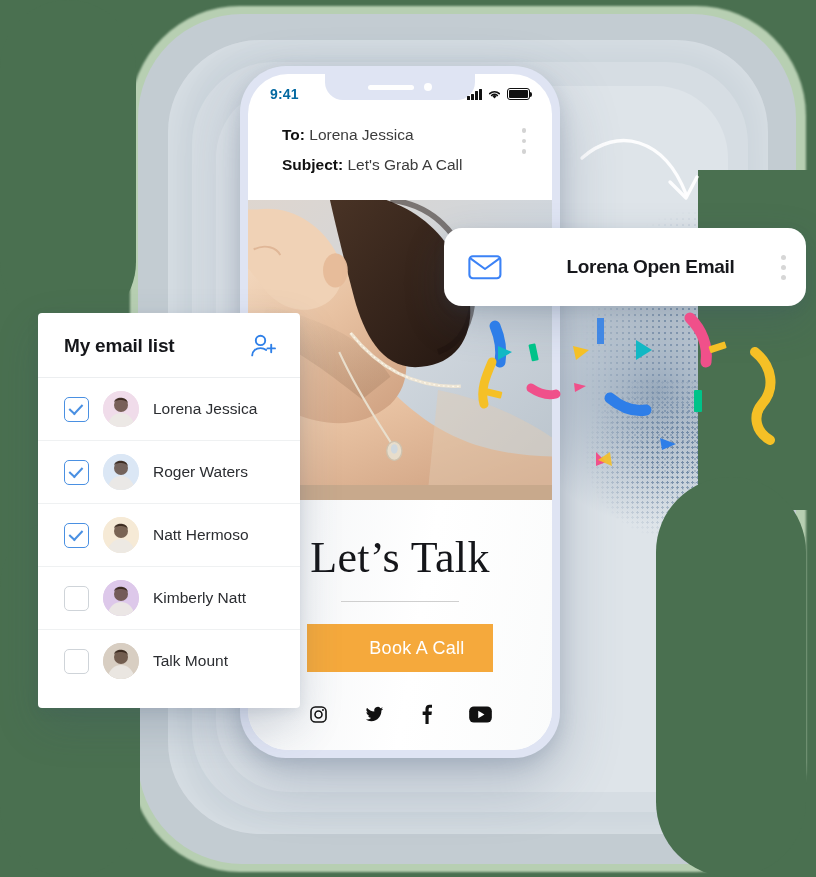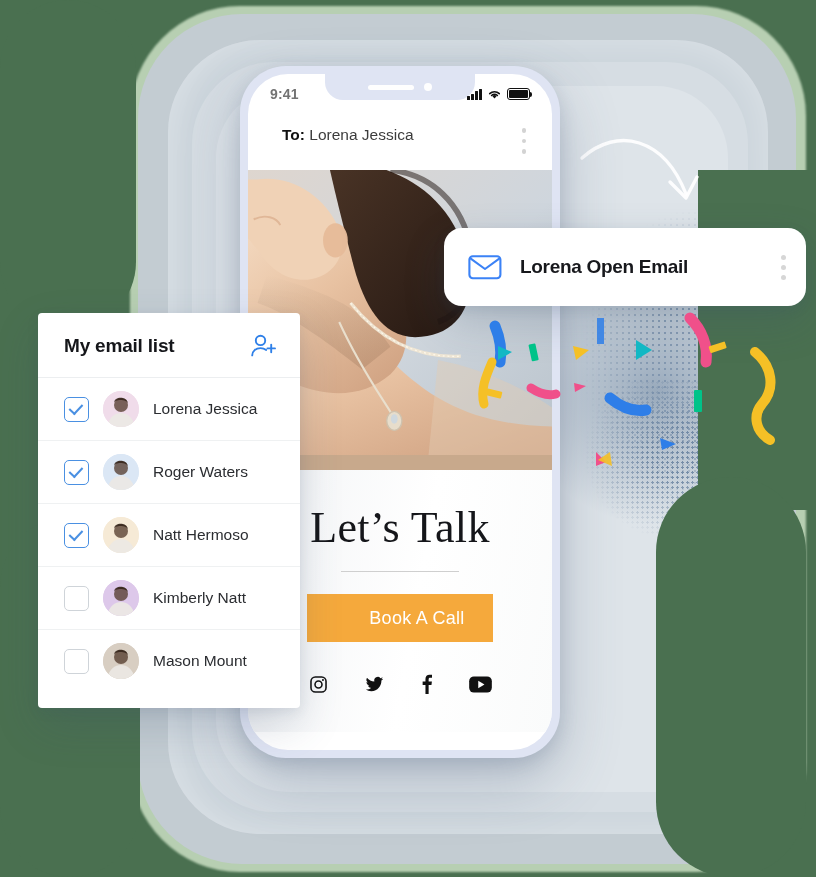--- a/index.html
+++ b/index.html
@@ -162,21 +162,21 @@
     display: flex;
     align-items: center;
     justify-content: space-between;
     padding: 0 22px;
     box-sizing: border-box;
     z-index: 5;
   }
   .status-time {
     font-size: 14px;
     font-weight: 700;
-    color: #737373;
+    color: #0369a1;
     letter-spacing: .2px;
   }
   .status-icons {
     display: flex;
     align-items: center;
     gap: 5px;
   }
   .bars { display: flex; align-items: flex-end; gap: 1.5px; height: 11px; }
   .bars i {
     display: block; width: 2.6px; background: #111; border-radius: .5px;
@@ -365,20 +365,21 @@
     z-index: 24;
   }
   .notif-label {
     flex: 1;
     font-size: 19px;
     font-weight: 600;
     color: #17181c;
     margin-left: 18px;
     letter-spacing: -.3px;
     white-space: nowrap;
+    text-align: center;
   }
   .notif-dots { display: flex; flex-direction: column; gap: 5px; }
   .notif-dots span {
     width: 5px; height: 5px; border-radius: 50%; background: #d6d6d6;
   }
 
   
   .confetti { position: absolute; left: 0; top: 0; width: 816px; height: 877px; pointer-events: none; z-index: 23; }
   .conf-top { z-index: 25; }
 </style>
@@ -432,20 +433,24 @@
           <div class="battery">
               <span></span>
             </div>
         </div>
       </div>
 
       <div class="mail-head">
         <div class="mail-line">
           <b>To:</b>
           <span>Lorena Jessica</span>
+        </div>
+        <div class="mail-line">
+          <b>Subject:</b>
+          <span>Let's Grab A Call</span>
         </div>
         <div class="mail-dots">
           <span></span>
             <span></span>
             <span></span>
         </div>
       </div>
 
       <div class="hero">
         <svg class="hero-img" viewBox="0 0 320 300" preserveAspectRatio="xMidYMid slice">
@@ -582,21 +587,21 @@
           <div class="person-name">Kimberly Natt</div>
         </div>
         <div class="email-row">
           <div class="cbox"></div>
           <div class="avatar" style="background: rgb(216, 206, 194);"><svg viewBox="0 0 36 36" width="36" height="36">
               <circle cx="18" cy="18" r="18" fill="#d8cec2"></circle>
               <circle cx="18" cy="14" r="7" fill="rgba(80,55,40,.75)"></circle>
               <path d="M4 36 C 6 26, 12 22, 18 22 C 24 22, 30 26, 32 36 Z" fill="rgba(235,232,228,.92)"></path>
               <path d="M11 12 C 11 5, 25 5, 25 13 C 25 8, 11 8, 11 12 Z" fill="rgba(50,34,24,.85)"></path>
             </svg></div>
-          <div class="person-name">Mason Mount</div>
+          <div class="person-name">Talk Mount</div>
         </div>
       </div>
   </div>
 
   <svg class="confetti" viewBox="0 0 816 877">
     <path d="M495 326 C 500 338, 502 350, 500 362" stroke="#2e7ee8" stroke-width="11" fill="none" stroke-linecap="round"></path>
     <path d="M690 318 C 702 330, 708 346, 706 362" stroke="#f0508a" stroke-width="11" fill="none" stroke-linecap="round"></path>
     <rect x="597" y="318" width="7" height="26" fill="#2e7ee8" opacity=".85"></rect>
     <path d="M755 352 C 772 366, 776 388, 762 404 C 752 416, 756 432, 770 440" stroke="#f5c026" stroke-width="10" fill="none" stroke-linecap="round"></path>
   </svg>

